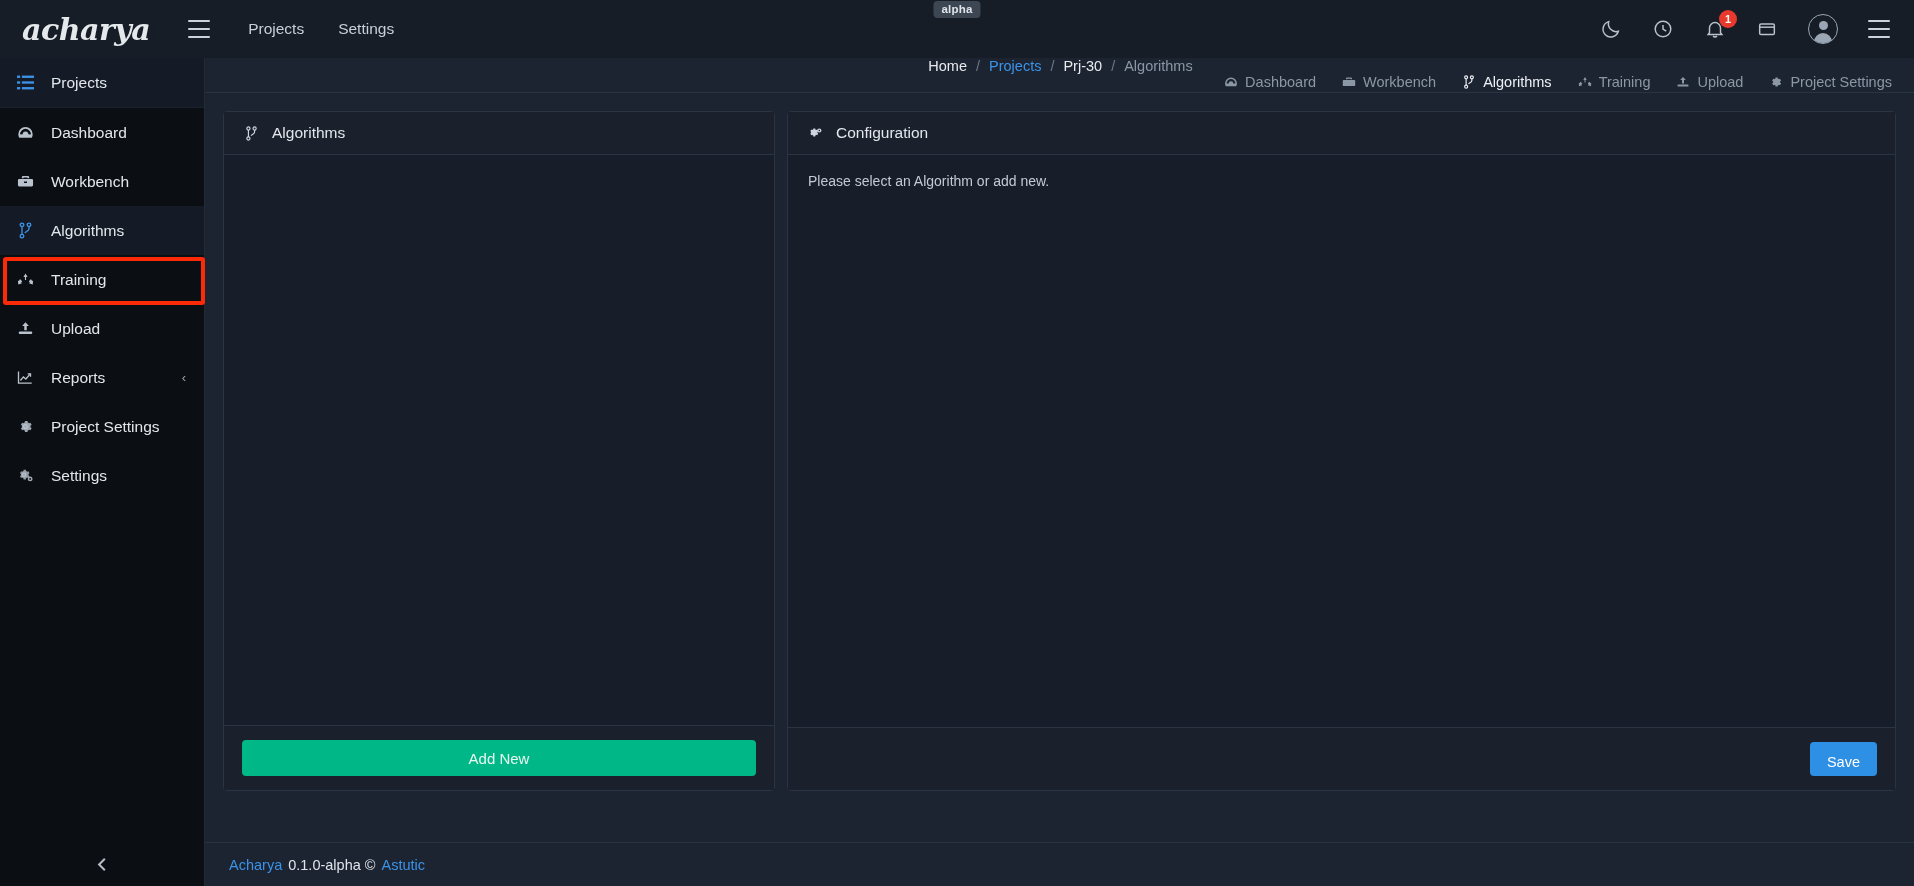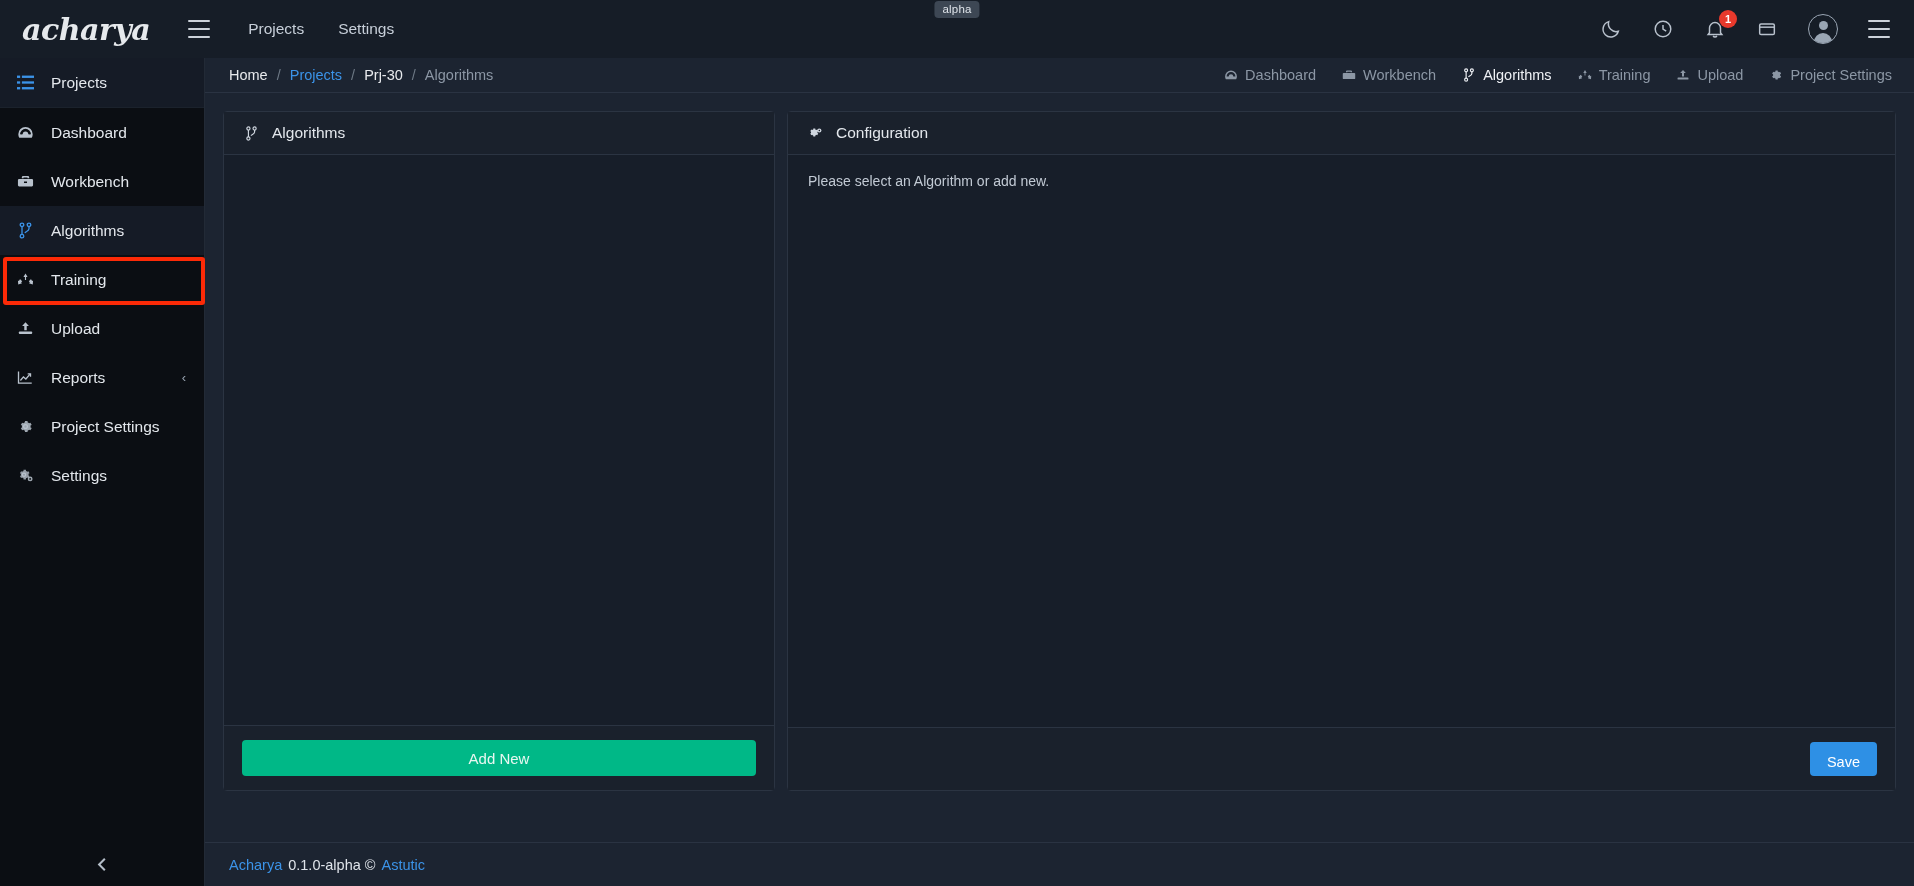--- a/index.html
+++ b/index.html
@@ -37,21 +37,21 @@
   .burger-top i { display:block; height: 2px; background: #ccd2da; border-radius: 1px; }
   .topnav-links { display: flex; align-items: center; margin-left: 38px; gap: 34px; }
   .topnav-links a {
     color: #c7cfd9; text-decoration: none; font-size: 15.5px; cursor: pointer;
   }
   .alpha-badge {
     position: absolute; left: 50%; transform: translateX(-50%);
     top: 1px;
     background: #3d4754; color: #dfe4ea;
     border-radius: 4px;
-    font-size: 11.5px; font-weight: normal;
+    font-size: 11.5px; font-weight: bold;
     padding: 2px 8px 3px 8px;
     letter-spacing: .2px;
   }
   .topbar-right {
     margin-left: auto; display: flex; align-items: center; gap: 30px;
     padding-right: 24px;
   }
   .ticon { width: 22px; height: 22px; color: #b9c2cd; position: relative; cursor: pointer;
            display:flex; align-items:center; justify-content:center; }
   .ticon svg { width: 22px; height: 22px; stroke: #b9c2cd; fill: none; stroke-width: 1.6; }
@@ -107,20 +107,21 @@
   }
 
   
   .crumbbar {
     position: absolute; left: 205px; top: 58px; right: 0; height: 35px;
     background: #1c2431;
     border-bottom: 1px solid #2a3342;
     display: flex; align-items: center;
     padding: 0 22px 0 24px;
     z-index: 5;
+    flex-direction: column;
   }
   .crumb { display: flex; align-items: center; font-size: 14.5px; gap: 9px; }
   .crumb .c-home { color: #e8eaed; }
   .crumb .c-link { color: #3b93e8; cursor: pointer; }
   .crumb .c-plain { color: #e8eaed; }
   .crumb .c-last { color: #8c97a5; }
   .crumb .c-sep { color: #6d7885; }
 
   .pagenav { margin-left: auto; display: flex; align-items: center; gap: 26px; }
   .pagenav .pn {

